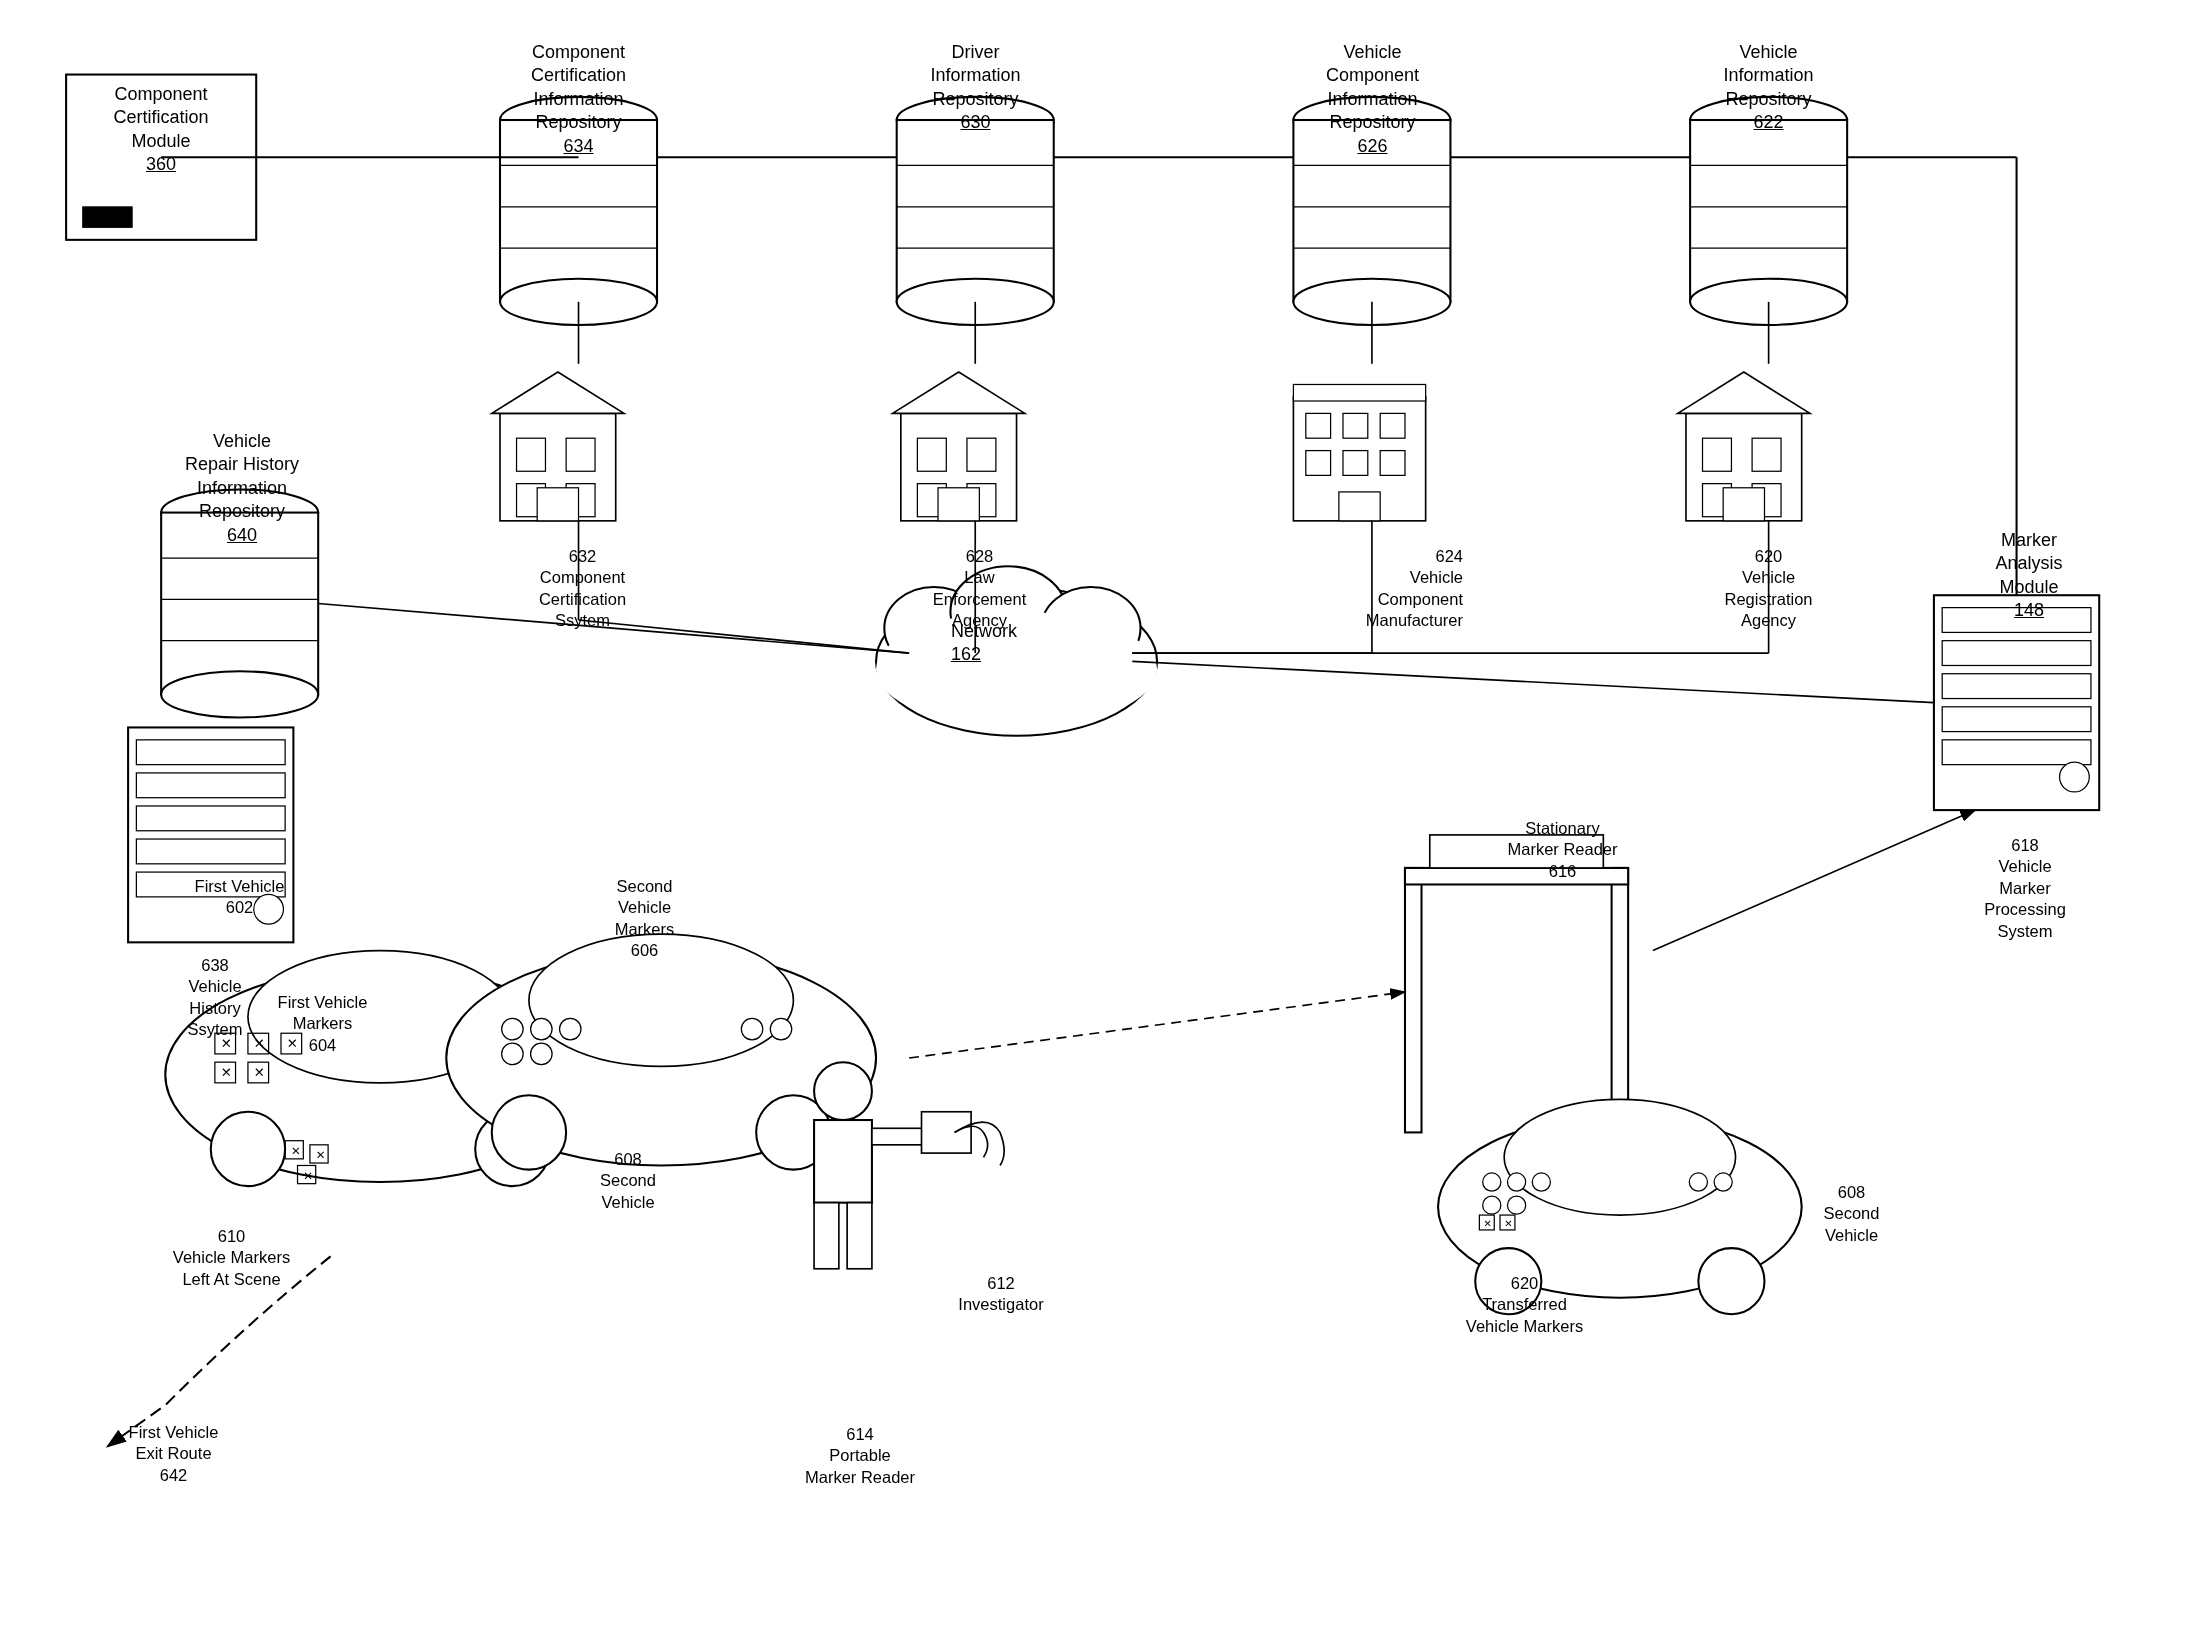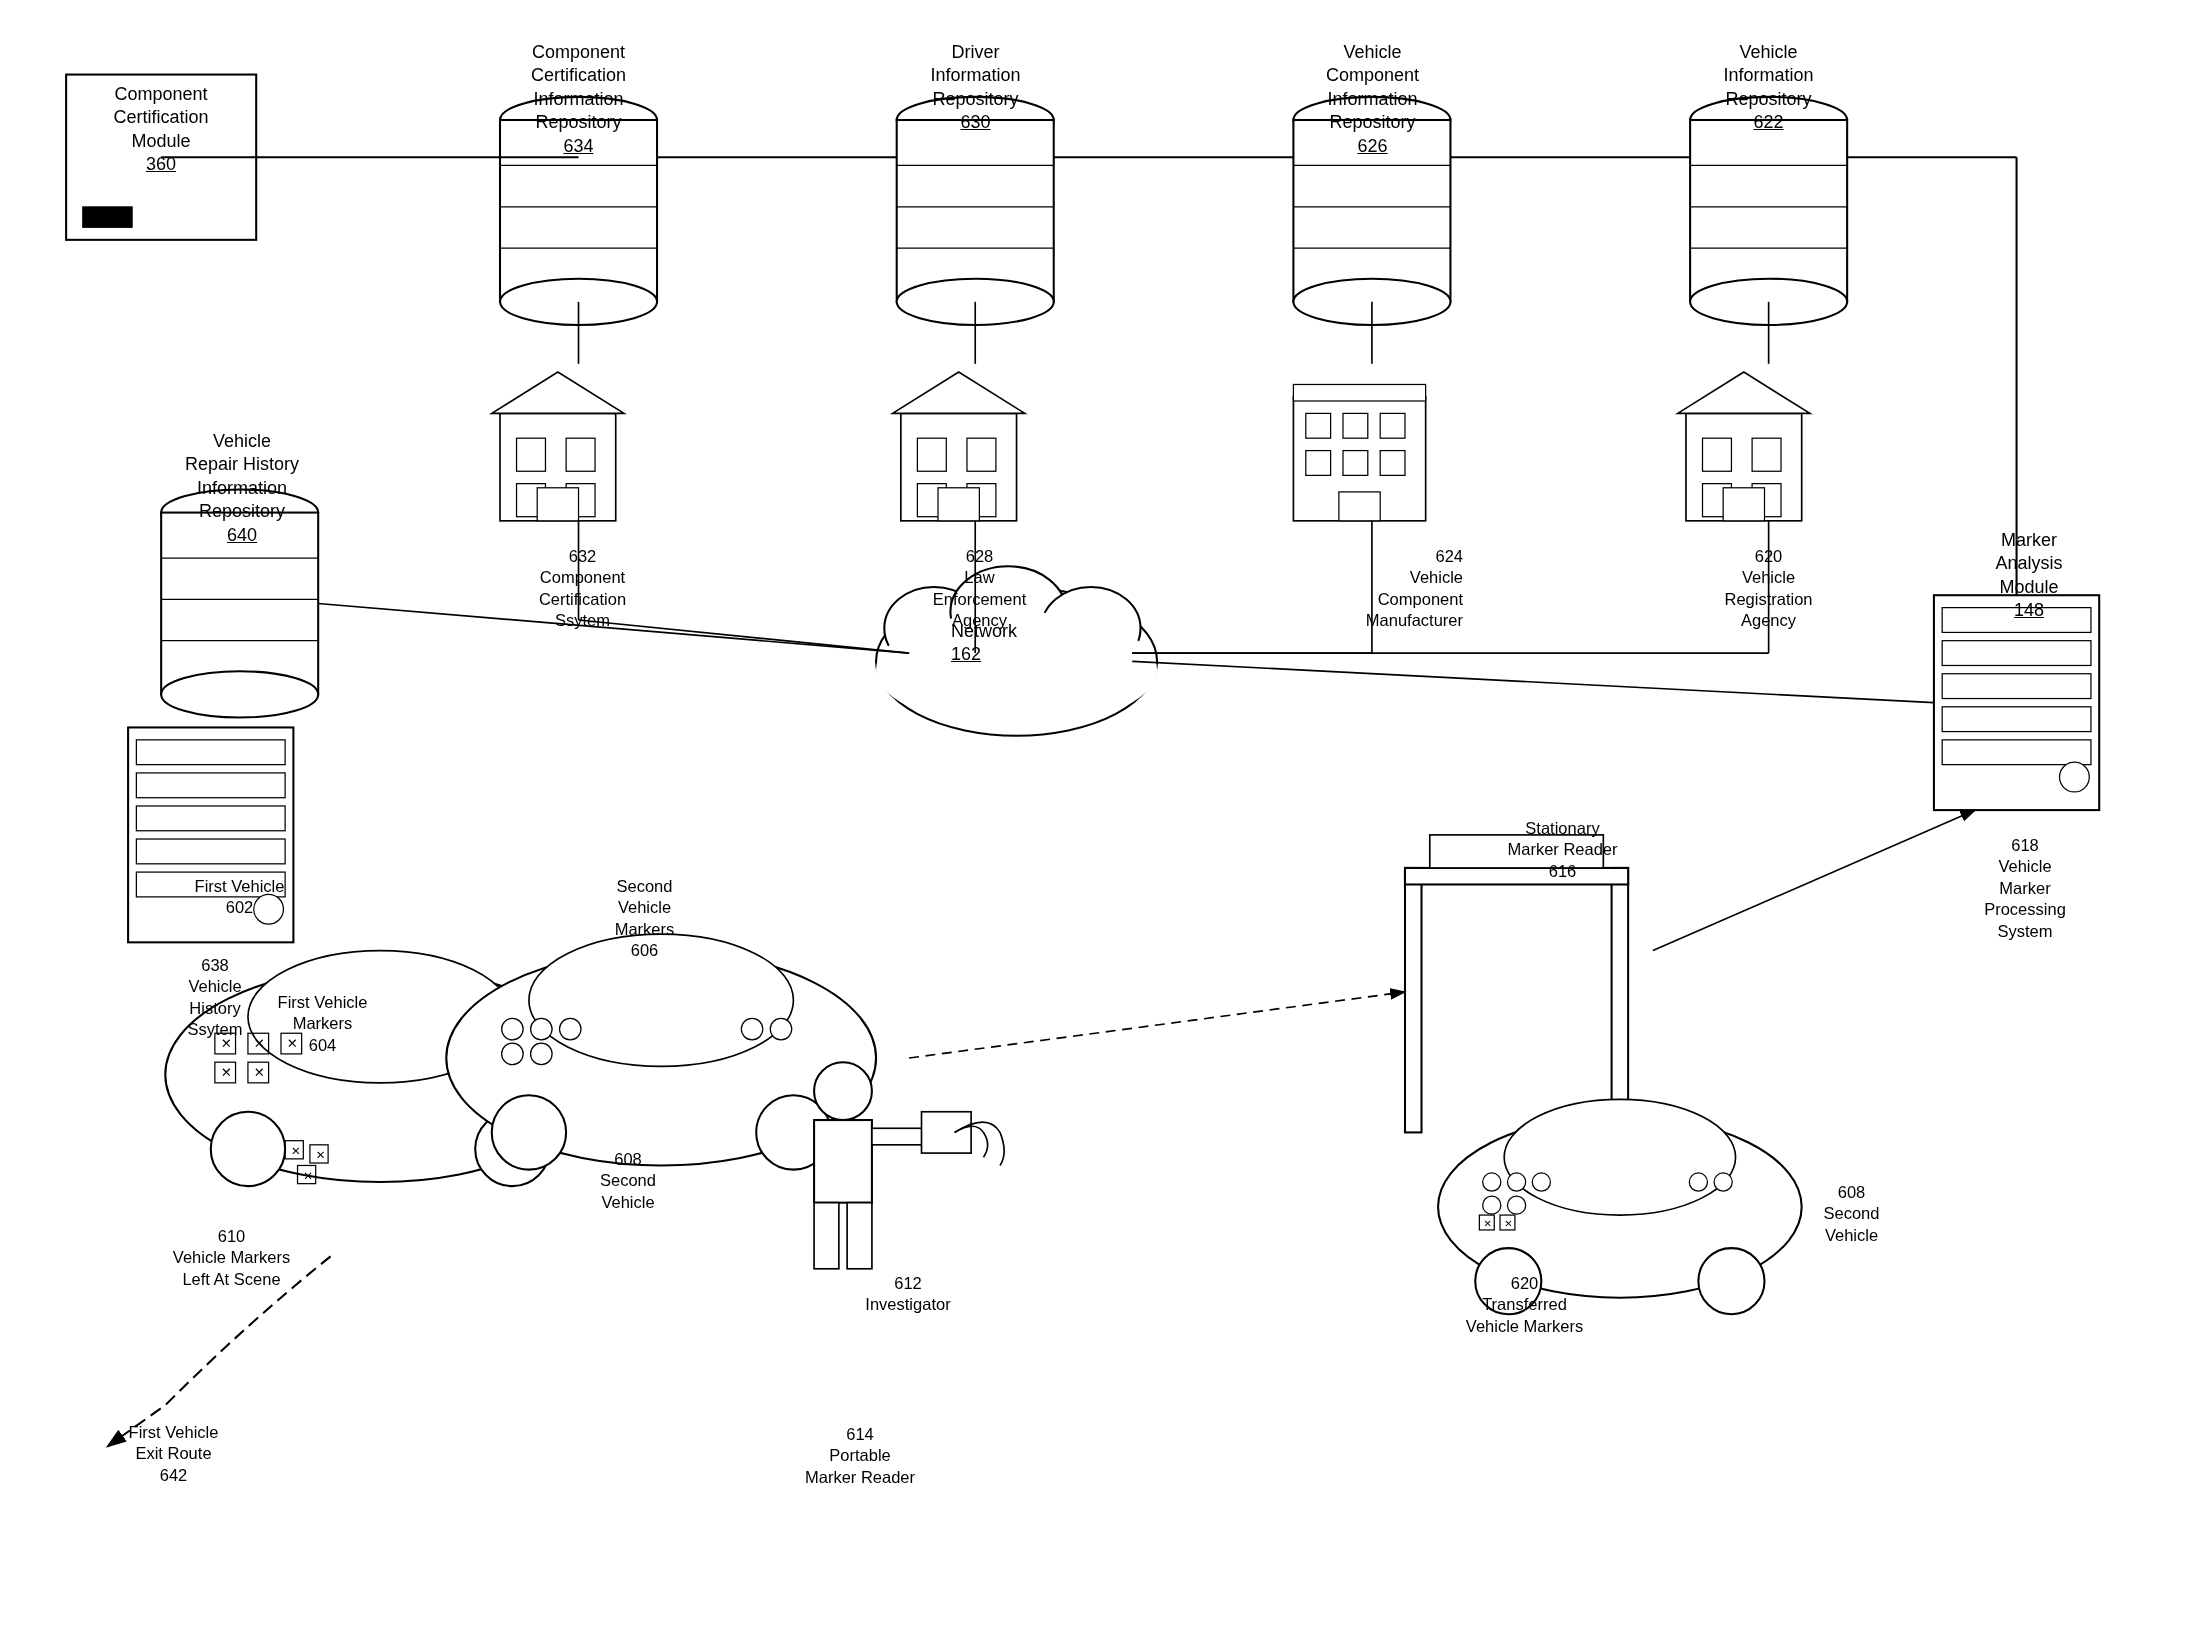--- a/index.html
+++ b/index.html
@@ -387,21 +387,21 @@
   </div>
 
   <div class="label" style="left:124px; top:1182px; width:215px; text-align:center; font-size:16.5px;margin-top:44px;">
     610<br>Vehicle Markers<br>Left At Scene
   </div>
 
   <div class="label" style="left:66px; top:1422px; width:215px; text-align:center; font-size:16.5px;">
     First Vehicle<br>Exit Route<br>642
   </div>
 
-  <div class="label" style="left:842px; top:1273px; width:132px; text-align:center; font-size:16.5px;">
+  <div class="label" style="left:935px; top:1273px; width:132px; text-align:center; font-size:16.5px;">
     612<br>Investigator
   </div>
 
   <div class="label" style="left:769px; top:1424px; width:182px; text-align:center; font-size:16.5px;">
     614<br>Portable<br>Marker Reader
   </div>
 
   <div class="label" style="left:1455px; top:818px; width:215px; text-align:center; font-size:16.5px;">
     Stationary<br>Marker Reader<br>616
   </div>

